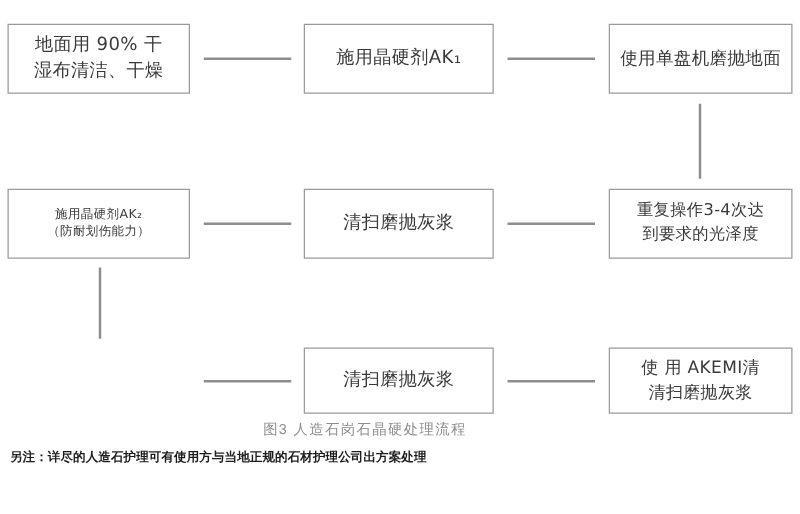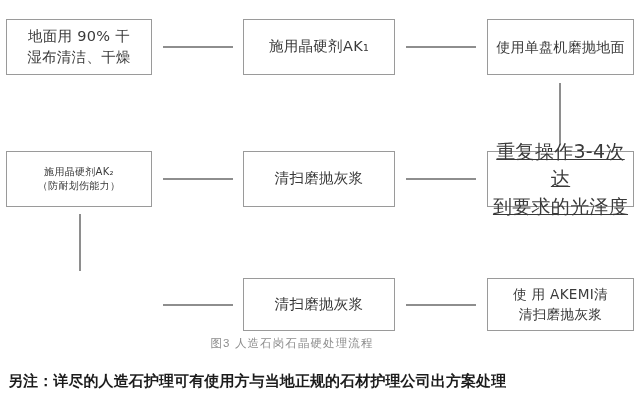--- a/index.html
+++ b/index.html
@@ -47,21 +47,21 @@
   }
 
   
   #node-clean-dry   { left: 6px;   top: 8px;   width: 146px; height: 56px; }
   #node-ak1         { left: 243px; top: 8px;   width: 152px; height: 56px; }
   #node-polish      { left: 487px; top: 8px;   width: 147px; height: 56px; font-size: 14px; }
 
   
   #node-ak2         { left: 6px;   top: 140px; width: 146px; height: 56px; font-size: 10px; text-align: center; }
   #node-sweep1      { left: 243px; top: 140px; width: 152px; height: 56px; }
-  #node-repeat      { left: 487px; top: 140px; width: 147px; height: 56px; font-size: 19px; text-decoration: underline; }
+  #node-repeat      { left: 487px; top: 140px; width: 147px; height: 56px; font-size: 13px; }
 
   
   #node-grind       { left: 6px;   top: 267px; width: 146px; height: 53px; font-size: 13.8px; }
   #node-sweep2      { left: 243px; top: 267px; width: 152px; height: 53px; }
   #node-akemi       { left: 487px; top: 267px; width: 147px; height: 53px; font-size: 13.6px; }
 
   .connector {
     position: absolute;
     background: #8e8e8e;
   }
@@ -85,23 +85,23 @@
     text-align: center;
     font-family: Liberation Sans, sans-serif;
     font-size: 11.5px;
     color: #8d8d8d;
     letter-spacing: 1.1px;
   }
 
   #footer-note {
     position: absolute;
     left: 8px;
-    top: 372px;
+    top: 359px;
     width: 624px;
-    font-size: 15px;
+    font-size: 10px;
     font-weight: bold;
     color: #1c1c1c;
     letter-spacing: 0.1px;
     font-family: "DejaVu Serif", "Liberation Serif", serif;
   }
 </style>
 </head>
 <body>
 
 <div id="flow-canvas">

